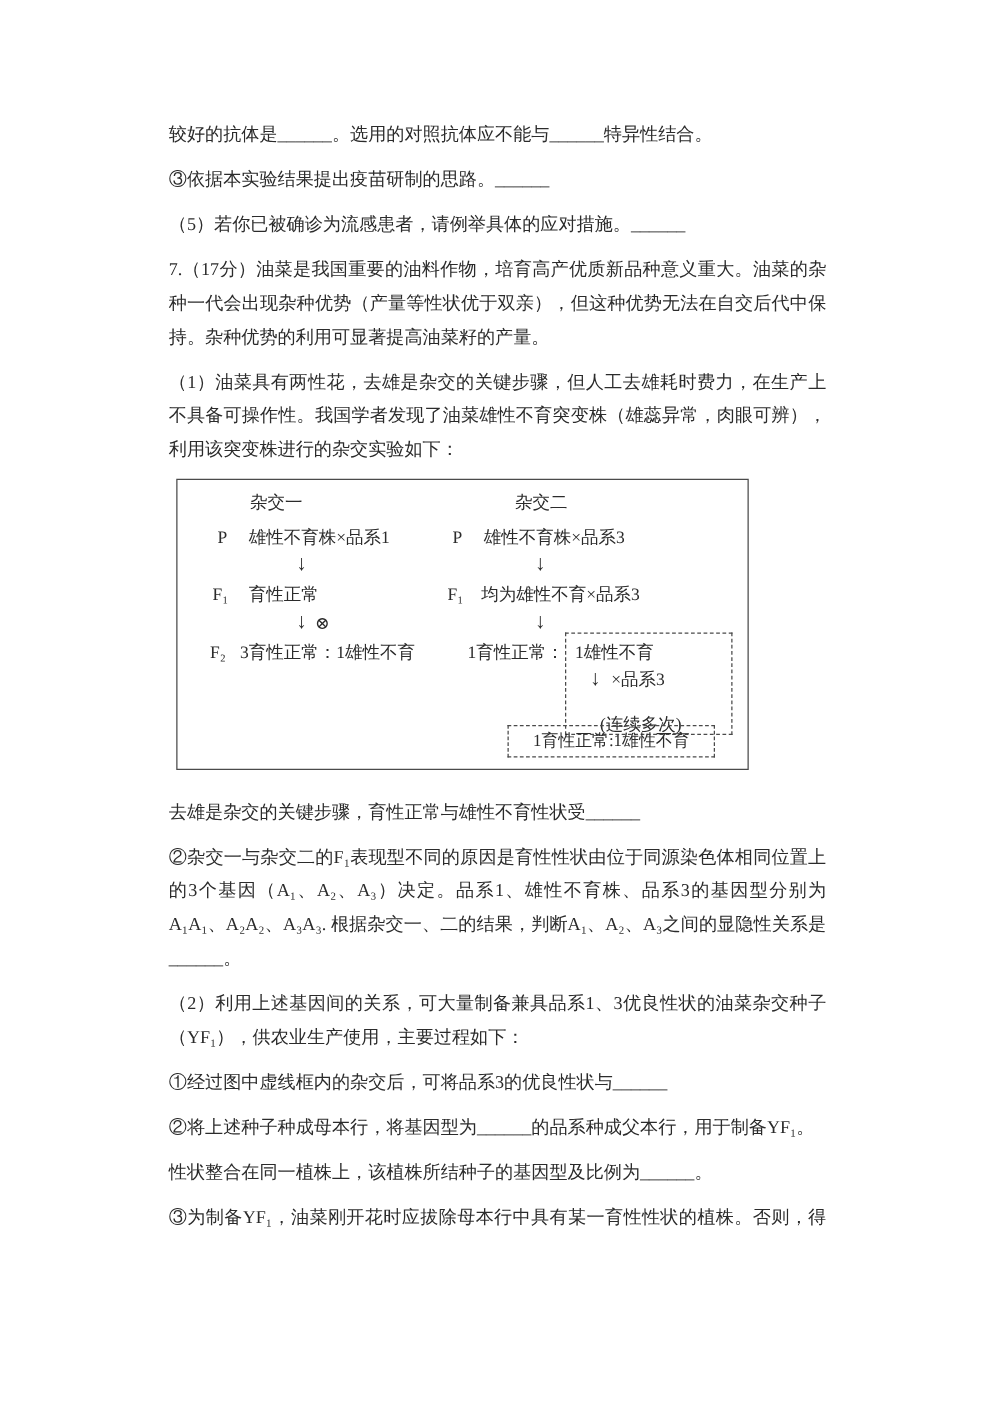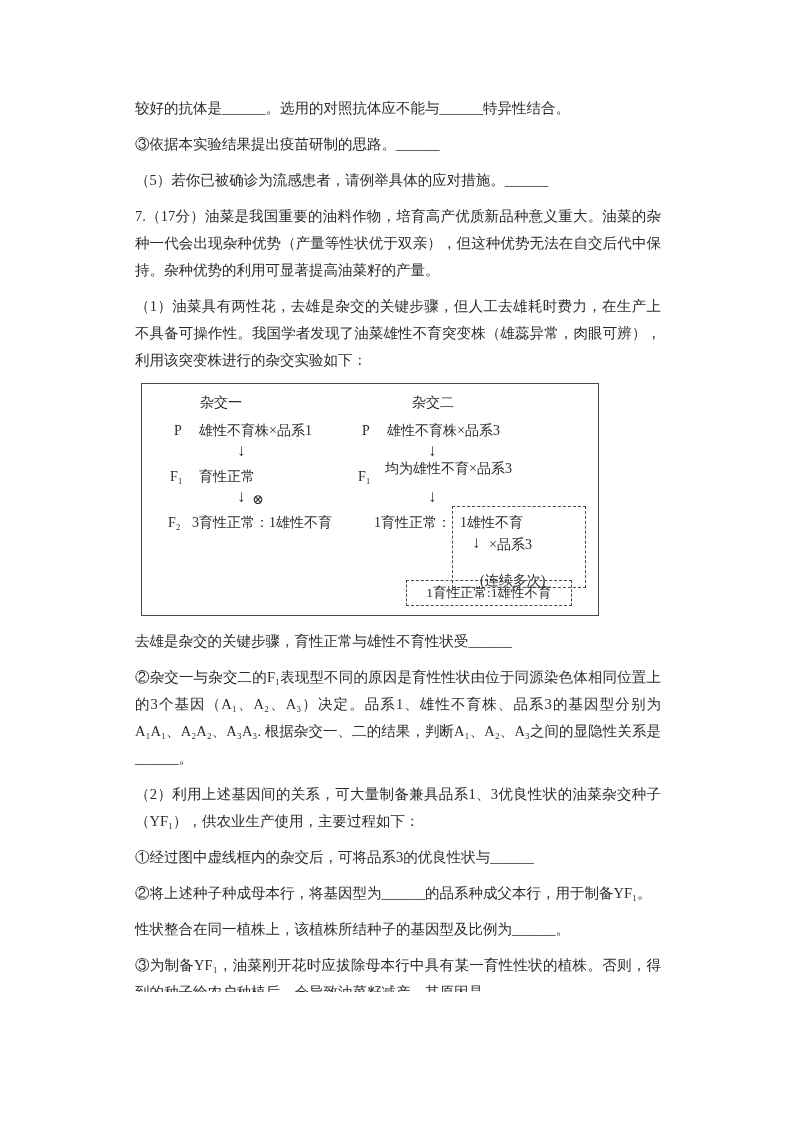--- a/index.html
+++ b/index.html
@@ -17,21 +17,21 @@
   .para {
     font-size:14.5px;
     line-height:27px;
     margin-bottom:9px;
     text-align:justify;
   }
   .diagram {
     position:relative;
     width:458px; height:233px;
     border:1px solid #4a4a4a;
-    margin:4px 0 12px 6px;
+    margin:4px 0 21px 6px;
     font-size:14px;
   }
   .dg { position:absolute; white-space:nowrap; line-height:18px; }
   .arrow { font-size:17px; line-height:18px; }
   .selfing { font-size:14px; }
   .dashed { position:absolute; border:1px dashed #4a4a4a; background:transparent; }
   .final-box { display:flex; align-items:center; justify-content:center; font-size:13.5px; }
   .footer {
     position:absolute; left:0; right:0; top:1066px;
     text-align:center; font-size:13px; color:#2b2b2b;
@@ -62,21 +62,21 @@
       <span class="dg arrow" style="left:95px;top:104px">↓</span>
       <span class="dg selfing" style="left:110px;top:107px">⊗</span>
       <span class="dg" style="left:26px;top:130px">F₂</span>
       <span class="dg" style="left:50px;top:130px">3育性正常：1雄性不育</span>
 
       <span class="dg" style="left:270px;top:10px">杂交二</span>
       <span class="dg" style="left:220px;top:38px">P</span>
       <span class="dg" style="left:245px;top:38px">雄性不育株×品系3</span>
       <span class="dg arrow" style="left:286px;top:58px">↓</span>
       <span class="dg" style="left:216px;top:84px">F₁</span>
-      <span class="dg" style="left:243px;top:76px">均为雄性不育×品系3</span>
+      <span class="dg" style="left:243px;top:84px">均为雄性不育×品系3</span>
       <span class="dg arrow" style="left:286px;top:104px">↓</span>
       <span class="dg" style="left:232px;top:130px">1育性正常：</span>
 
       <div class="dashed" style="left:310px;top:122px;width:134px;height:82px"></div>
       <span class="dg" style="left:318px;top:130px">1雄性不育</span>
       <span class="dg arrow" style="left:330px;top:150px">↓</span>
       <span class="dg" style="left:347px;top:152px">×品系3</span>
       <span class="dg" style="left:338px;top:188px">(连续多次)</span>
 
       <div class="dashed final-box" style="left:264px;top:196px;width:166px;height:26px">

